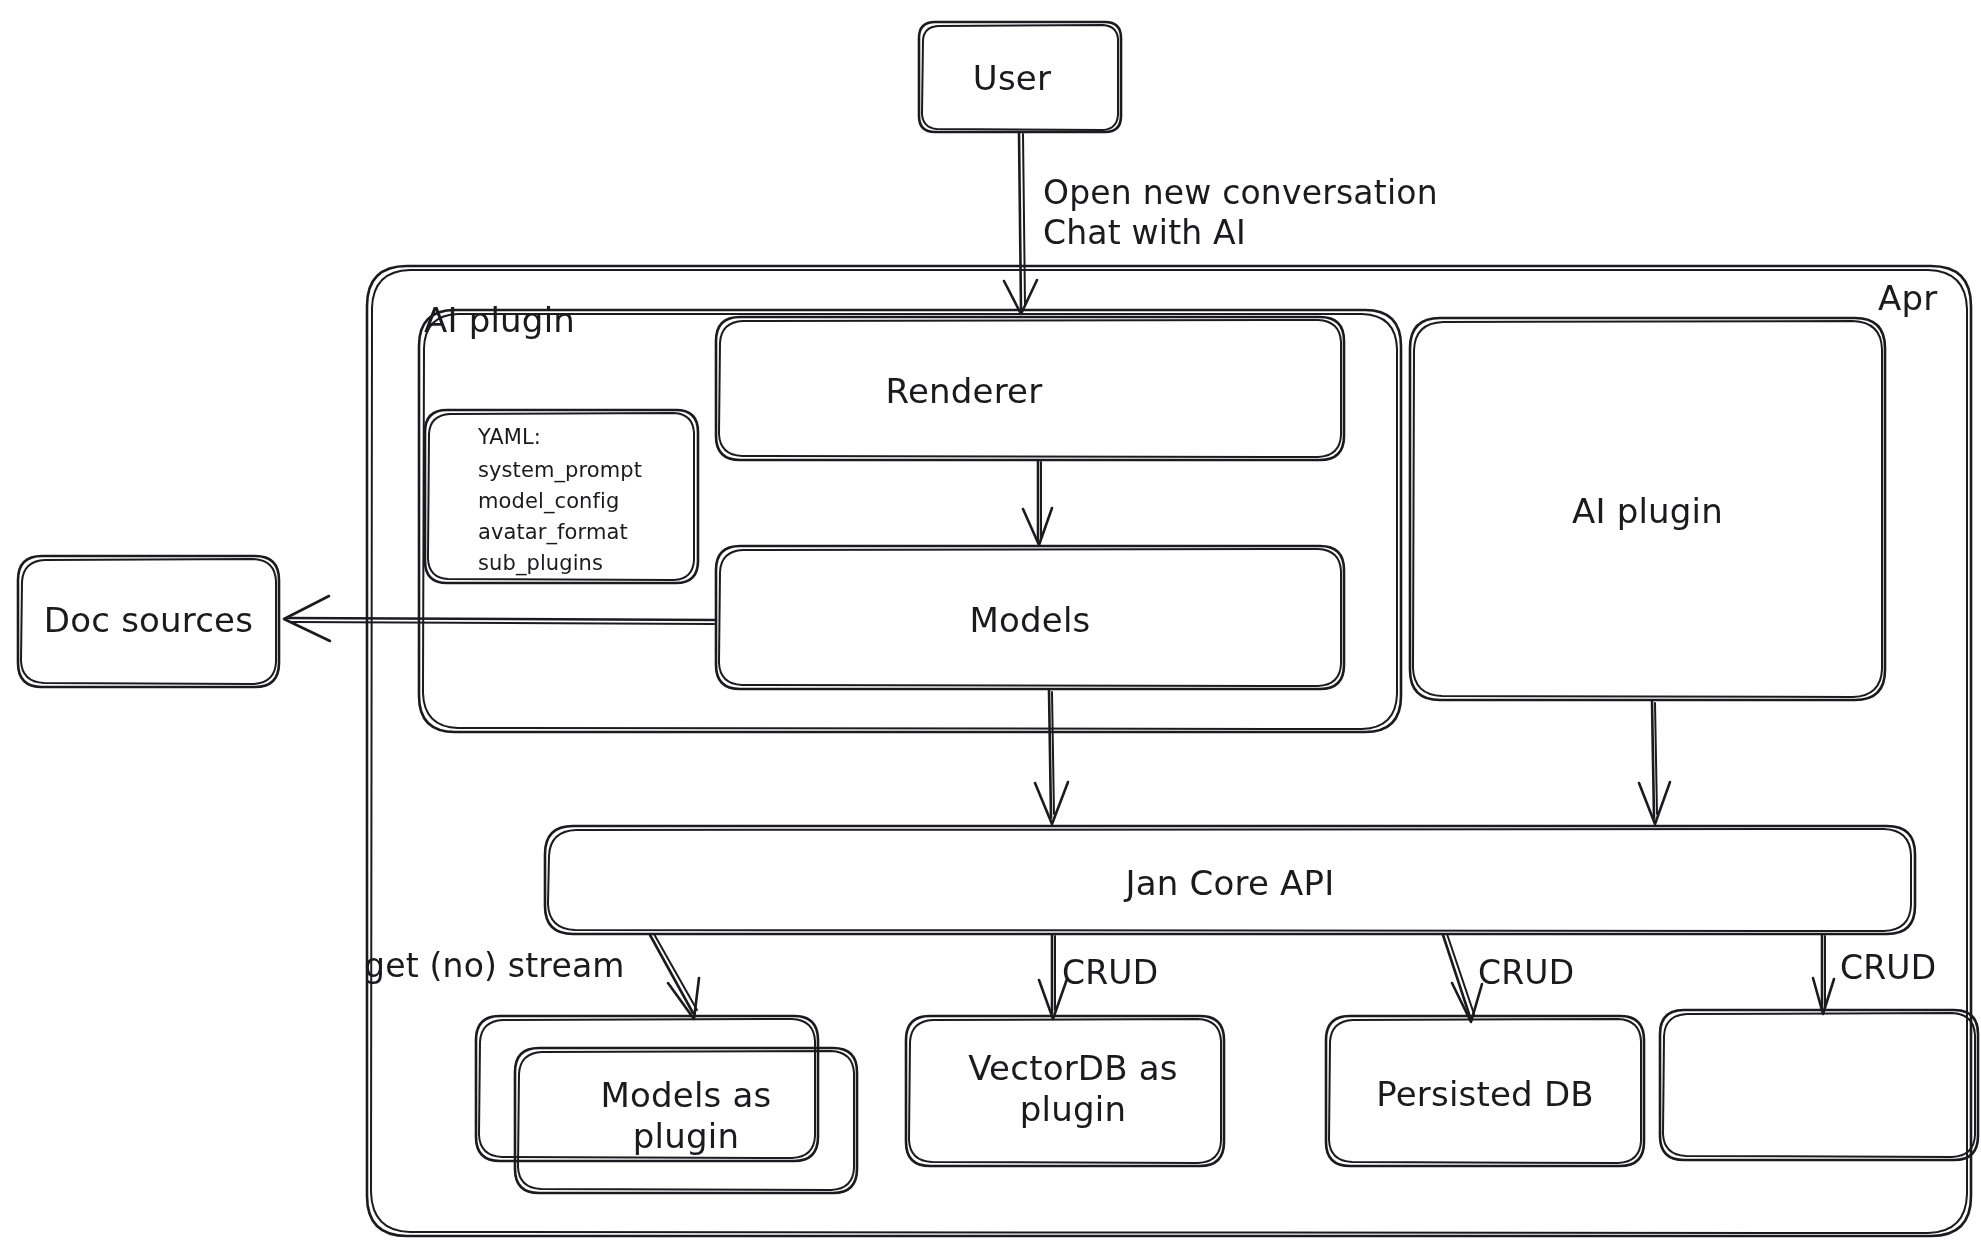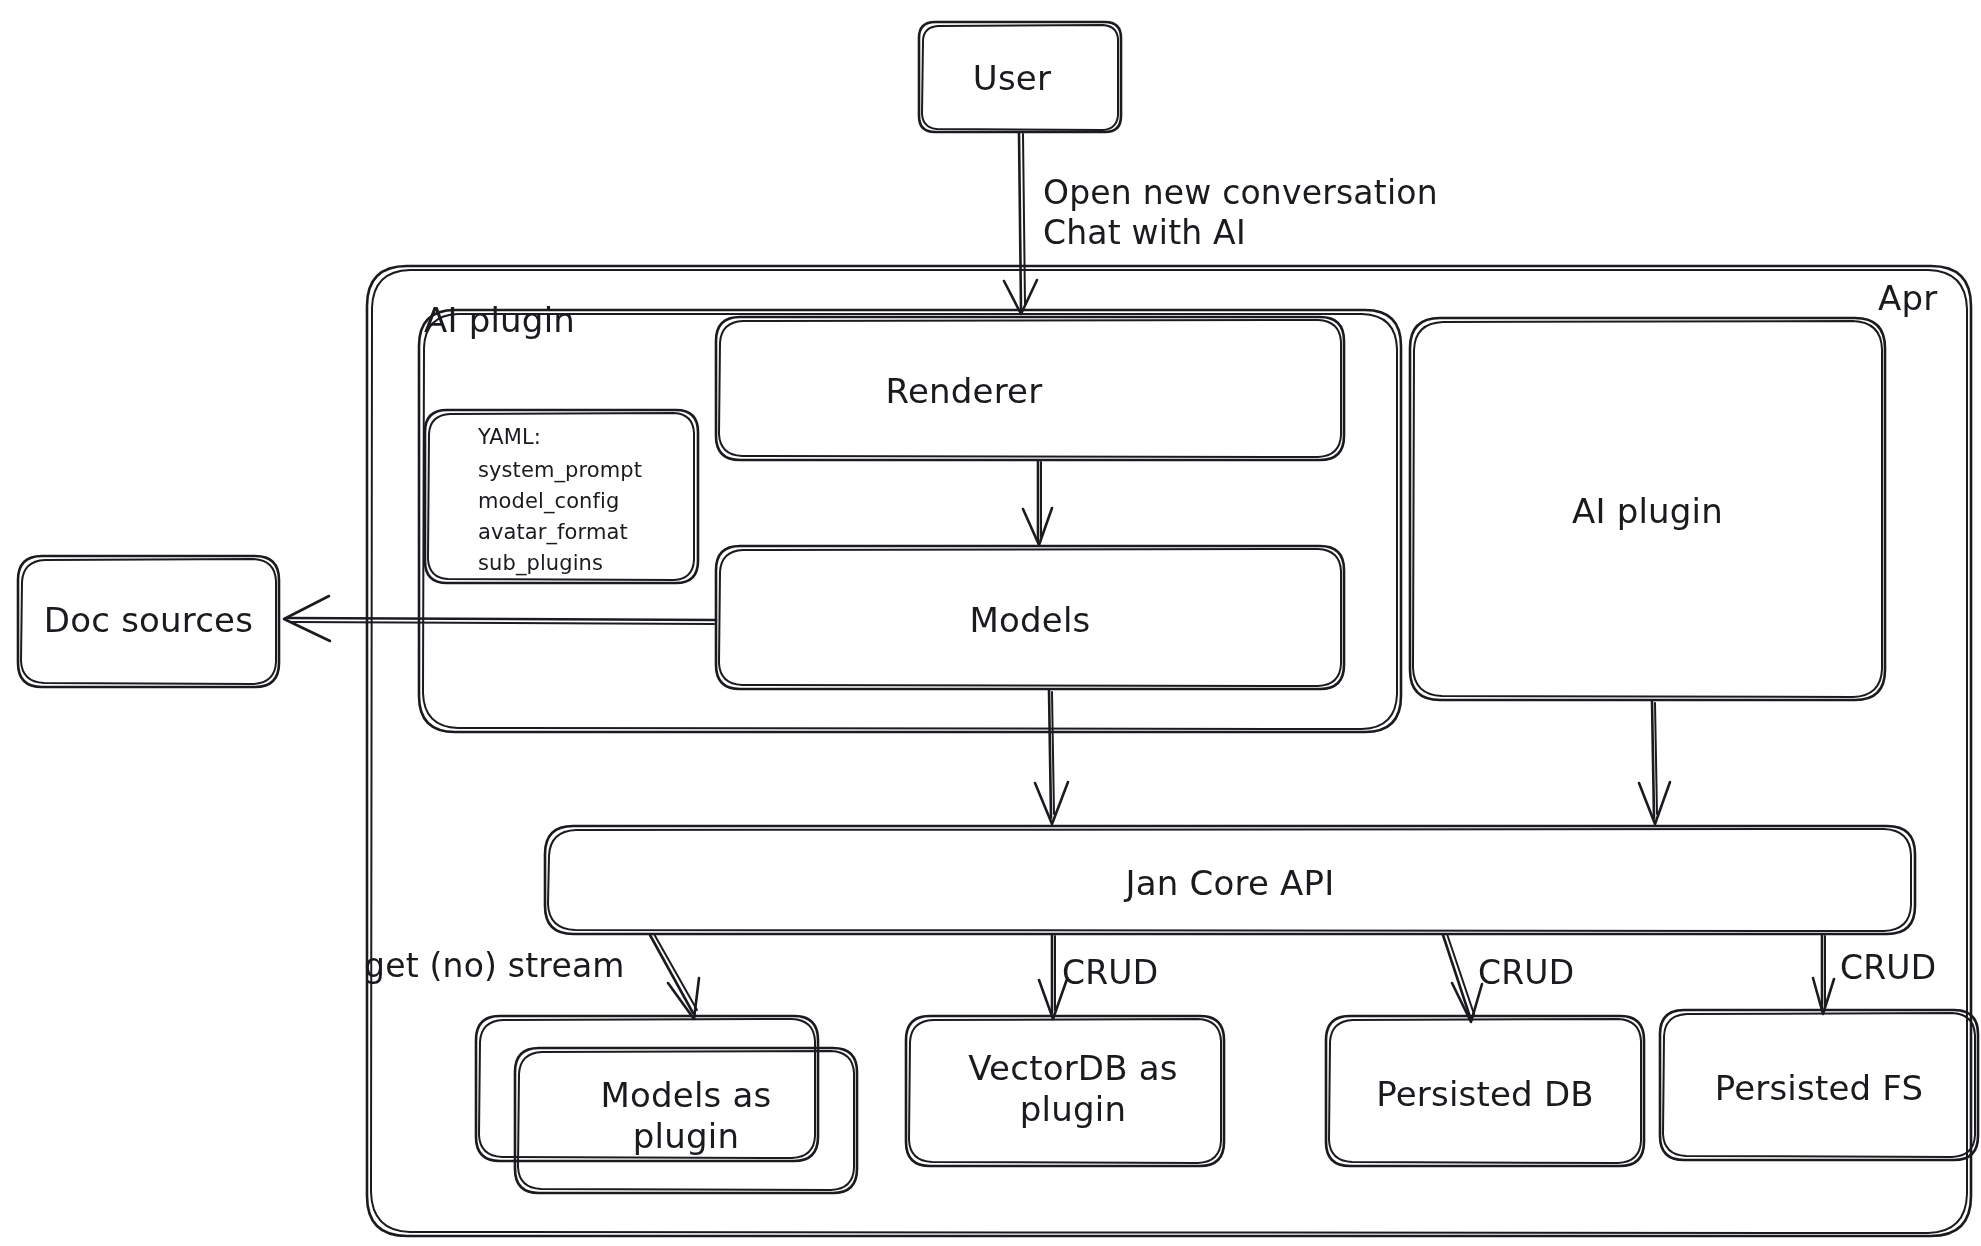--- a/index.html
+++ b/index.html
@@ -211,21 +211,20 @@
   <div class="node-label" style="left:545px; top:863px; width:1370px;">Jan Core API</div>
 
   <div class="node-label" style="left:515px; top:1075px; width:342px;">Models as
 plugin</div>
 
   <div class="node-label" style="left:906px; top:1048px; width:334px;">VectorDB as
 plugin</div>
 
   <div class="node-label" style="left:1326px; top:1074px; width:318px;">Persisted DB</div>
 
-  <div class="node-label" style="left:1660px; top:1068px; width:318px;">Persisted FS</div>
 
   <div class="yaml-text" style="left:446px; top:423px;">YAML:</div>
   <div class="yaml-text" style="left:446px; top:456px;">system_prompt</div>
   <div class="yaml-text" style="left:446px; top:487px;">model_config</div>
   <div class="yaml-text" style="left:446px; top:518px;">avatar_format</div>
   <div class="yaml-text" style="left:446px; top:549px;">sub_plugins</div>
 
   <div class="edge-label" style="left:1043px; top:173px;">Open new conversation
 Chat with AI</div>
 

